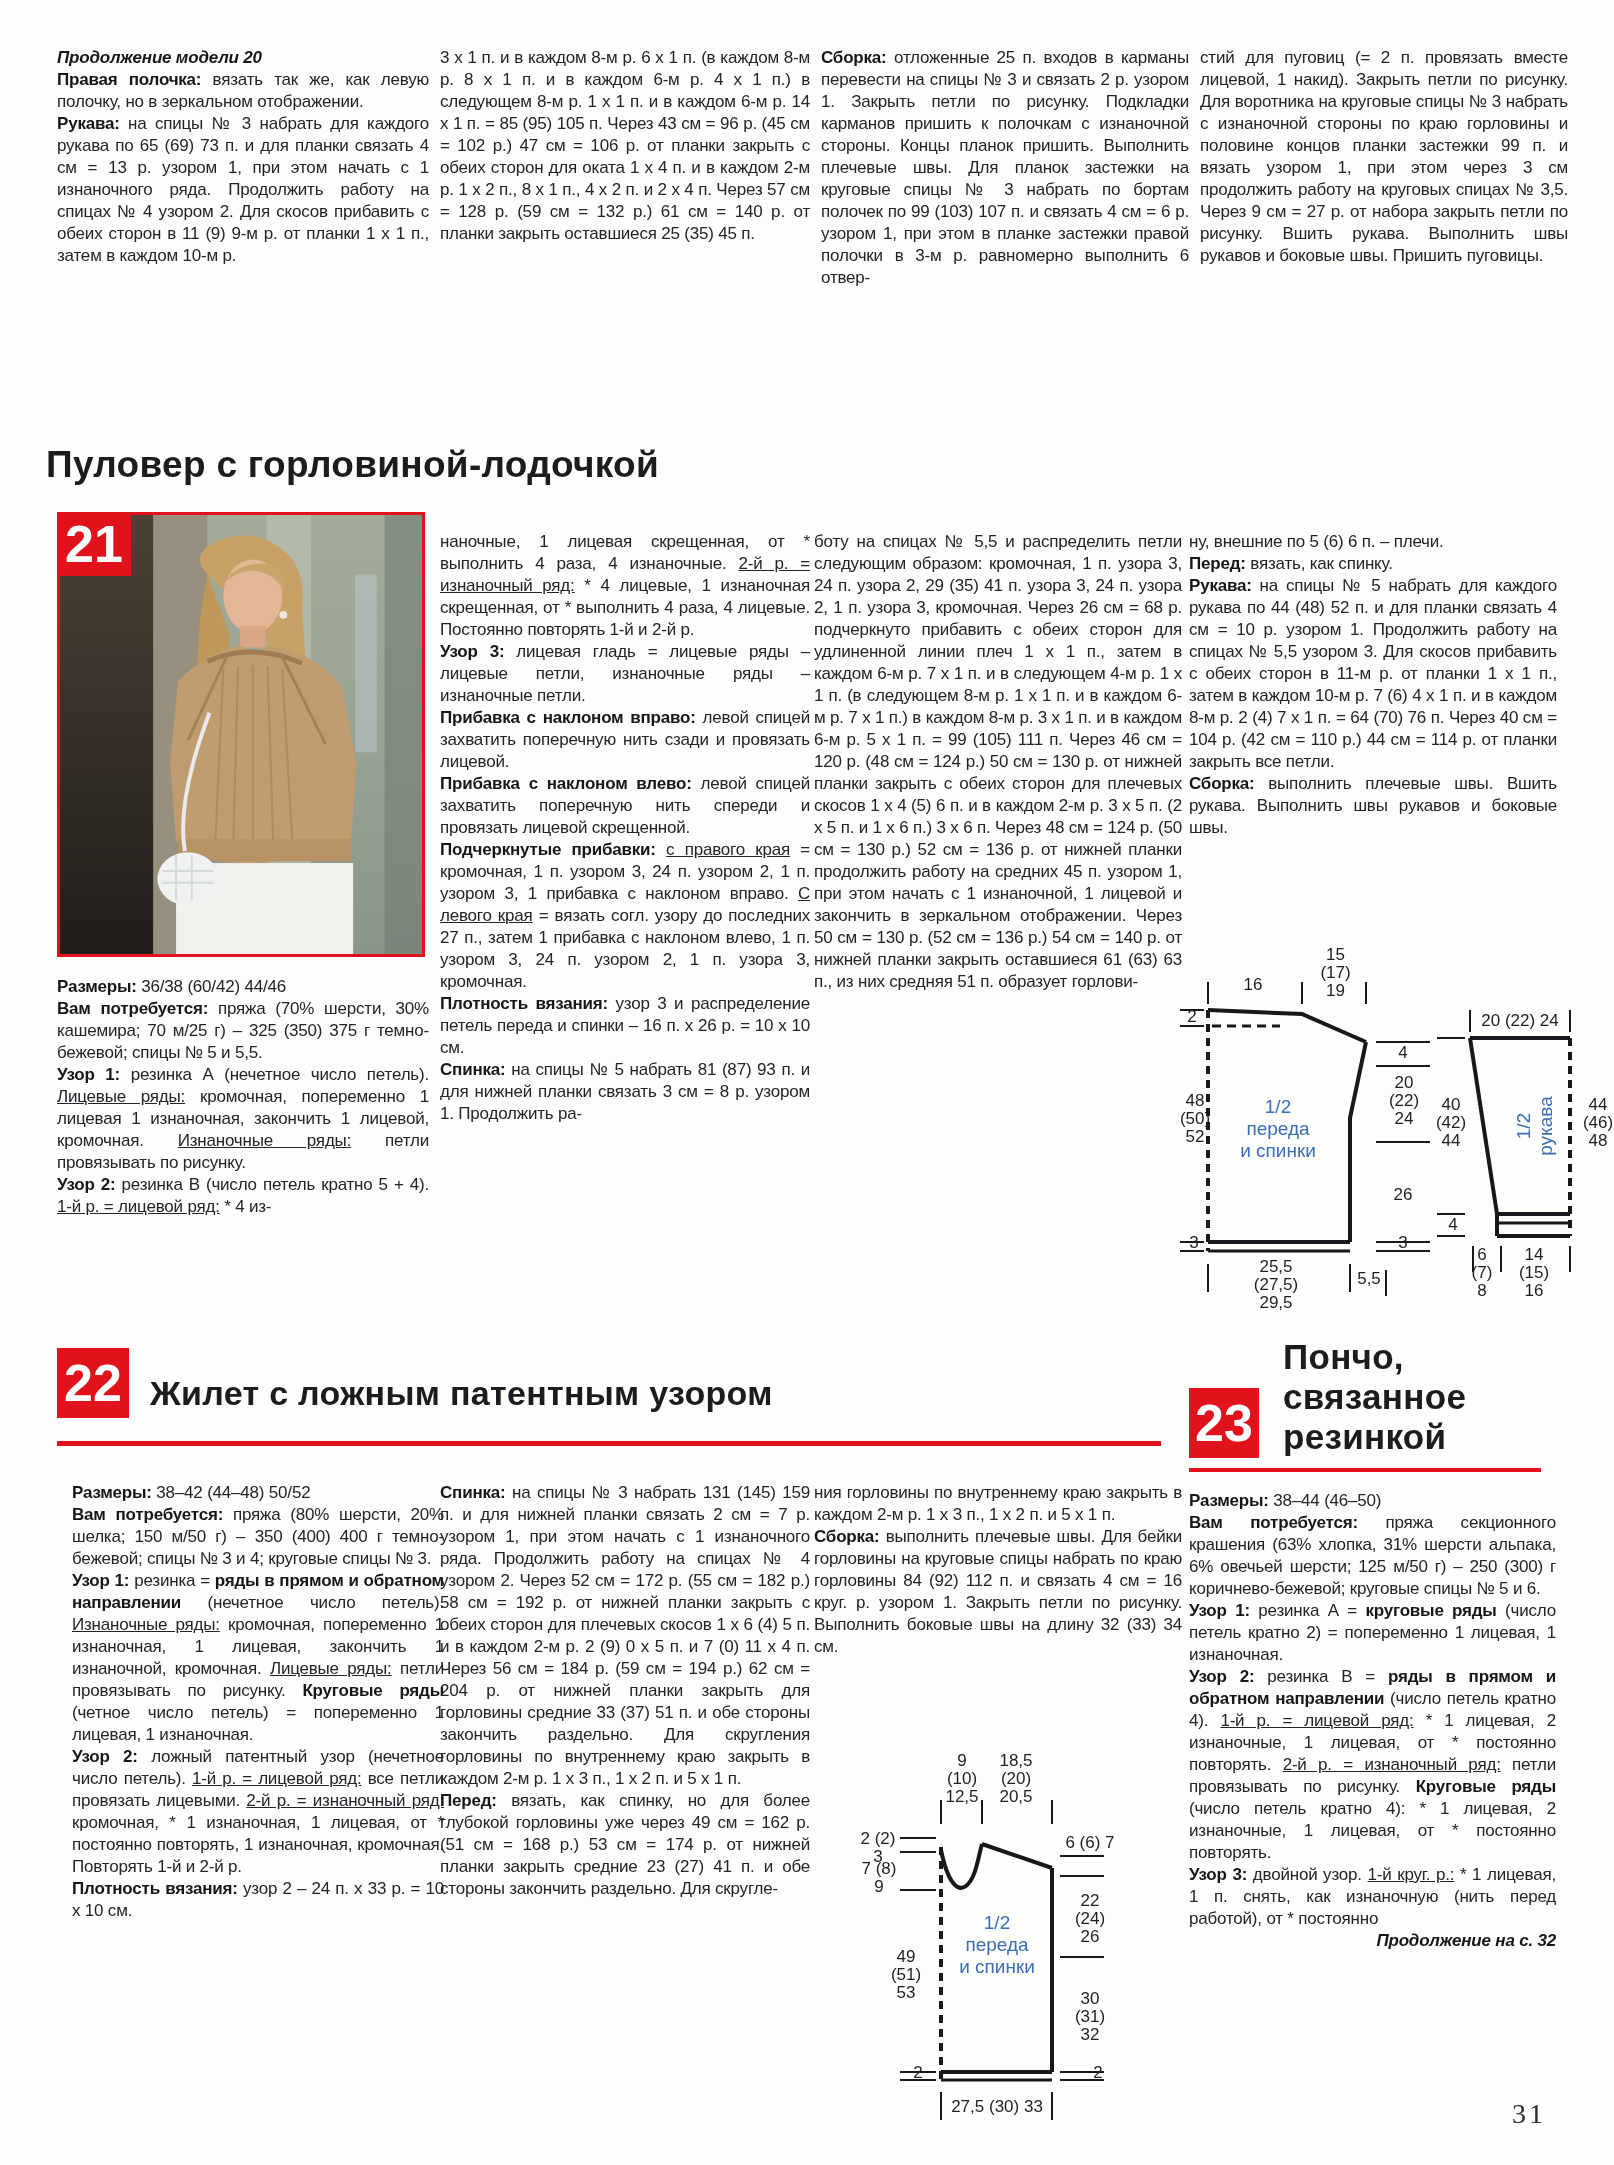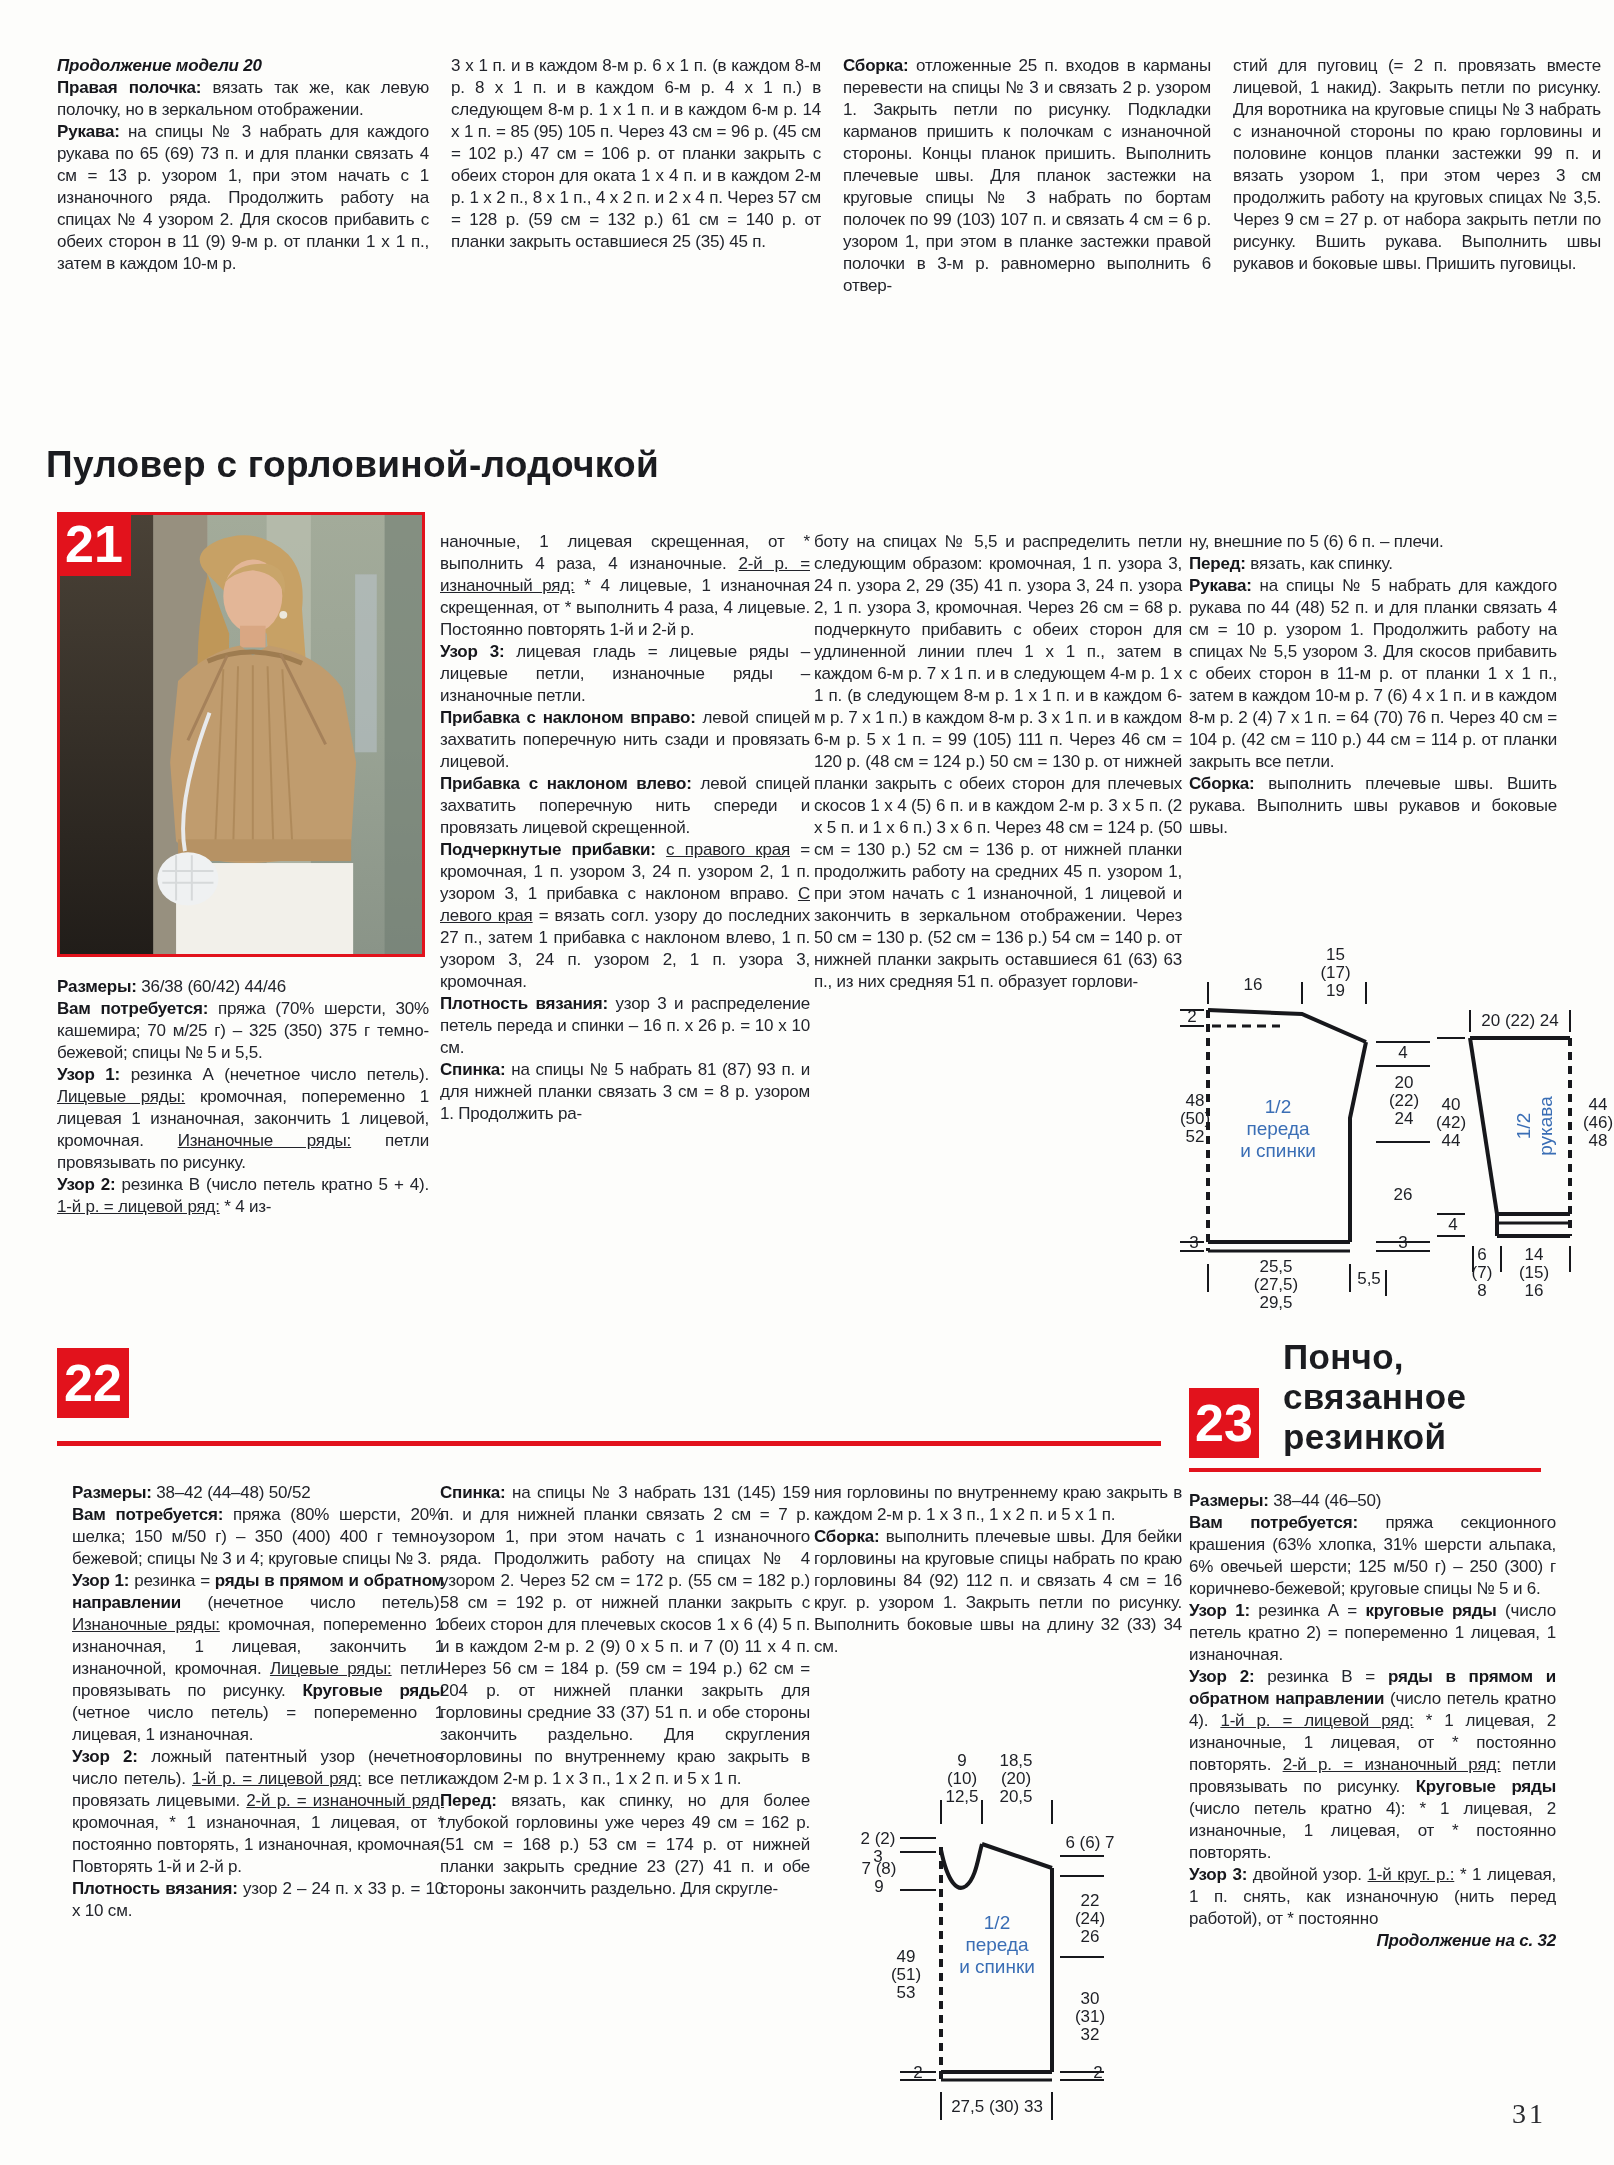--- a/index.html
+++ b/index.html
@@ -5,22 +5,22 @@
 <style>
   html,body{margin:0;padding:0;background:#e8e8e6;}
   .page{position:relative;width:1614px;height:2165px;background:#fdfdfb;overflow:hidden;
         font-family:"Liberation Sans",sans-serif;color:#22242b;}
   .col,.acol{position:absolute;text-align:justify;font-size:17px;line-height:22px;letter-spacing:-0.2px;}
   .para{margin:0;}
   .b{font-weight:bold;color:#16171c;}
   .u{text-decoration:underline;}
   .i{font-style:italic;text-align:center;}
   .right{text-align:right;}
-  .topgrid{position:absolute;left:57px;top:55px;width:1500px;display:grid;
-           grid-template-columns:372px 370px 368px 368px;column-gap:22px;}
+  .topgrid{position:absolute;left:57px;top:47px;width:1500px;display:grid;
+           grid-template-columns:372px 370px 368px 368px;column-gap:11px;}
   .topgrid .col{position:static;}
   .sec-title{position:absolute;margin:0;font-weight:bold;color:#1b1c20;letter-spacing:0.3px;}
   #t21{left:46px;top:444px;font-size:37px;}
   #t22{left:150px;top:1374px;font-size:34px;}
   #t23{left:1283px;top:1337px;font-size:35px;line-height:40px;white-space:pre-line;}
   .badge{position:absolute;background:#e2121c;color:#fff;font-weight:bold;font-size:52px;
          display:flex;align-items:center;justify-content:center;}
   #b22{left:57px;top:1348px;width:72px;height:70px;}
   #b23{left:1189px;top:1388px;width:70px;height:70px;}
   .rule{position:absolute;background:#e2121c;}
@@ -218,20 +218,21 @@
 (7)
 8</div>
       <div class="dl" style="left:76px;top:300px;width:46px;">14
 (15)
 16</div>
       <div class="dname vert" style="left:58px;top:160px;width:80px;height:40px;">1/2 рукава</div>
     </div>
   </div>
 
   <div id="b22" class="badge">22</div>
+  <h2 id="t22" class="sec-title">Жилет с ложным патентным узором</h2>
   <div id="rule22" class="rule"></div>
 
   <div id="m22c1" class="acol">
       <div class="para"><span class="b">Размеры:</span><span> 38–42 (44–48) 50/52</span></div>
       <div class="para"><span class="b">Вам потребуется:</span><span> пряжа (80% шерсти, 20% шелка; 150 м/50 г) – 350 (400) 400 г темно-бежевой; спицы № 3 и 4; круговые спицы № 3.</span></div>
       <div class="para"><span class="b">Узор 1:</span><span> резинка = </span><span class="b">ряды в прямом и обратном направлении</span><span> (нечетное число петель). </span><span class="u">Изнаночные ряды:</span><span> кромочная, попеременно 1 изнаночная, 1 лицевая, закончить 1 изнаночной, кромочная. </span><span class="u">Лицевые ряды:</span><span> петли провязывать по рисунку. </span><span class="b">Круговые ряды</span><span> (четное число петель) = попеременно 1 лицевая, 1 изнаночная.</span></div>
       <div class="para"><span class="b">Узор 2:</span><span> ложный патентный узор (нечетное число петель). </span><span class="u">1-й р. = лицевой ряд:</span><span> все петли провязать лицевыми. </span><span class="u">2-й р. = изнаночный ряд:</span><span> кромочная, * 1 изнаночная, 1 лицевая, от * постоянно повторять, 1 изнаночная, кромочная. Повторять 1-й и 2-й р.</span></div>
       <div class="para"><span class="b">Плотность вязания:</span><span> узор 2 – 24 п. х 33 р. = 10 х 10 см.</span></div>
     </div>
   <div id="m22c2" class="acol">

